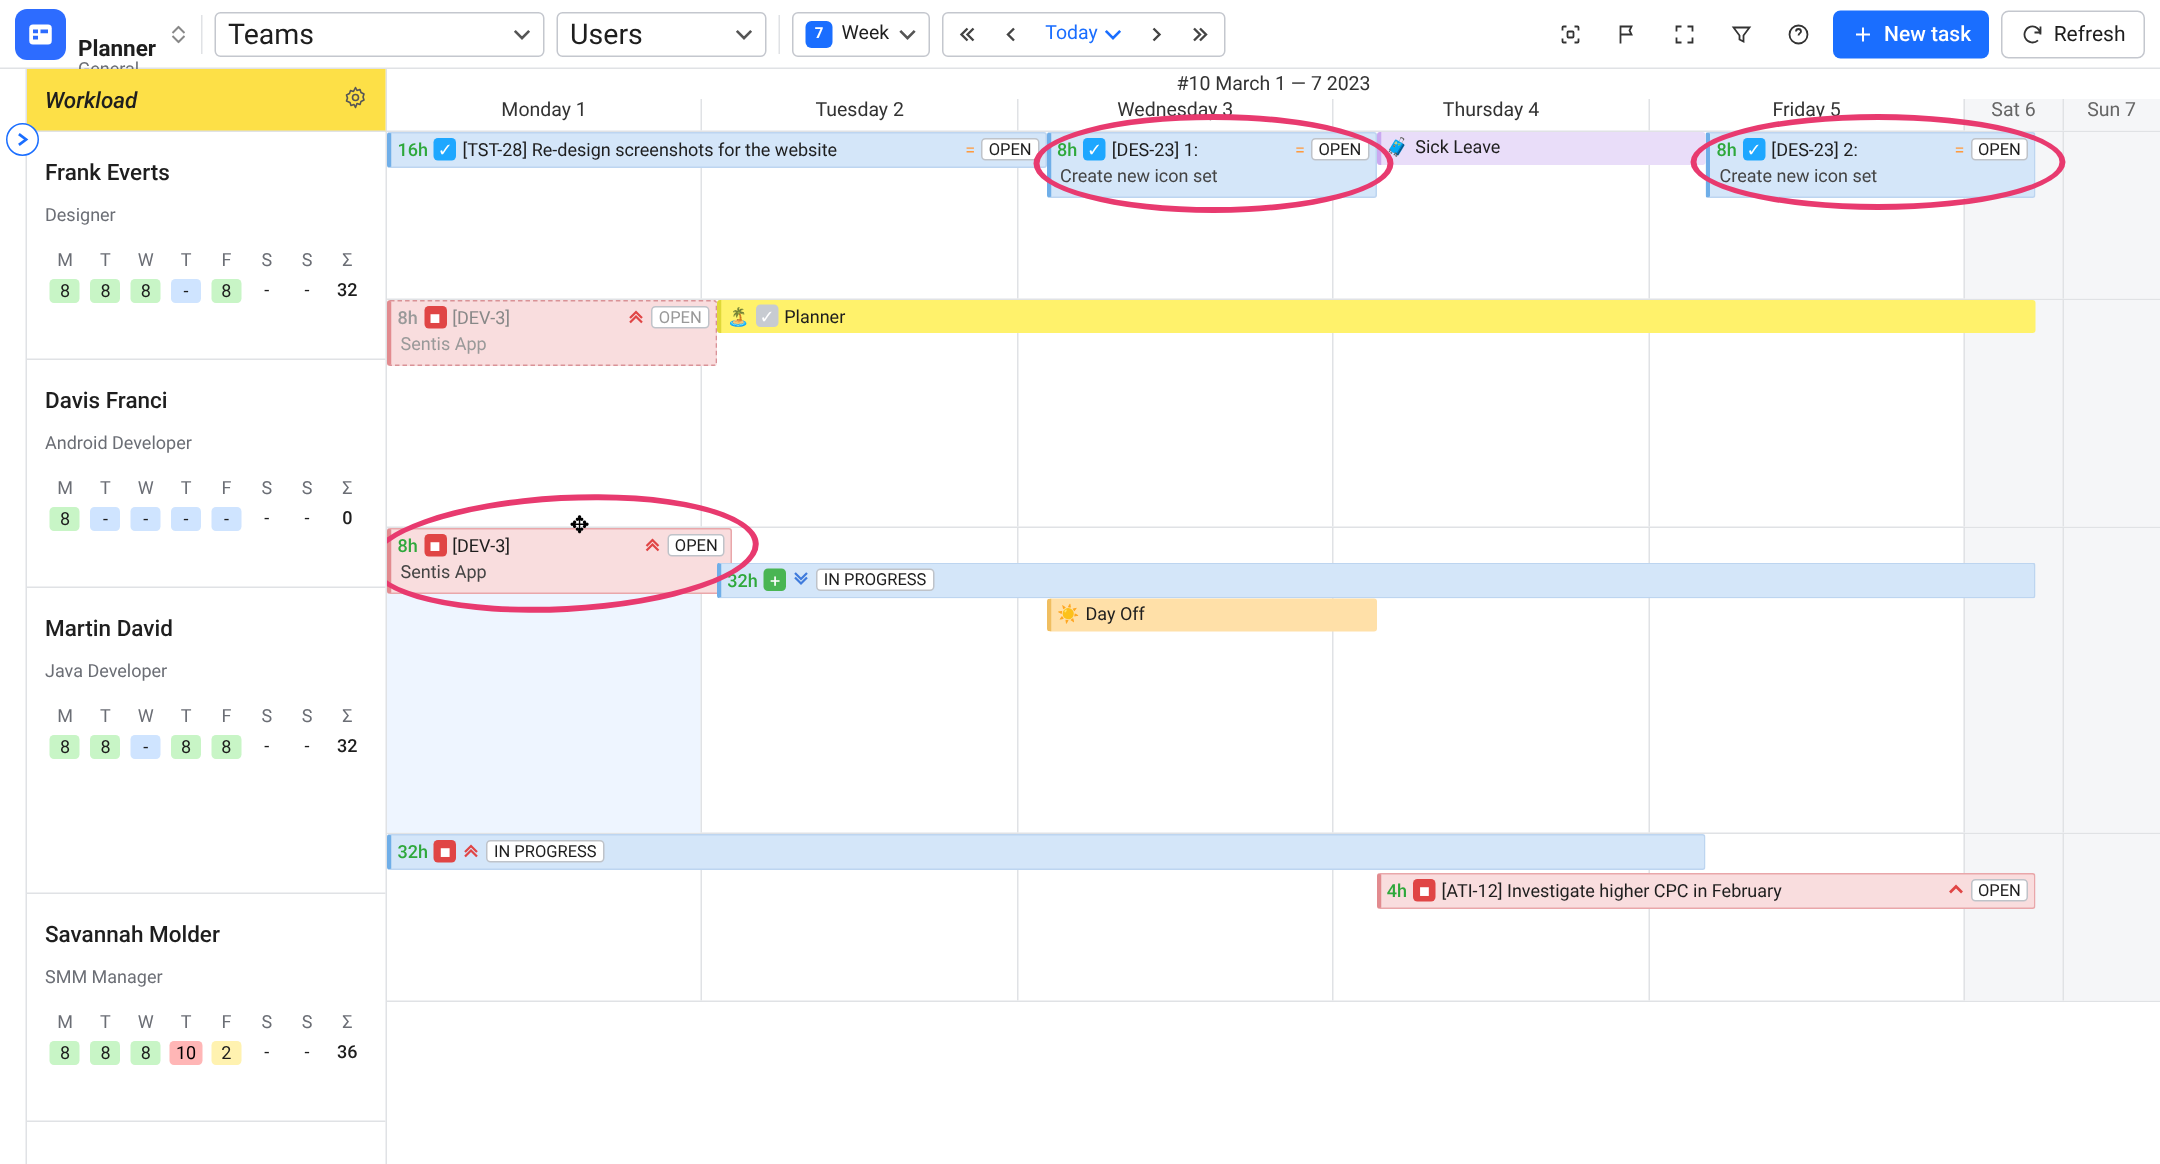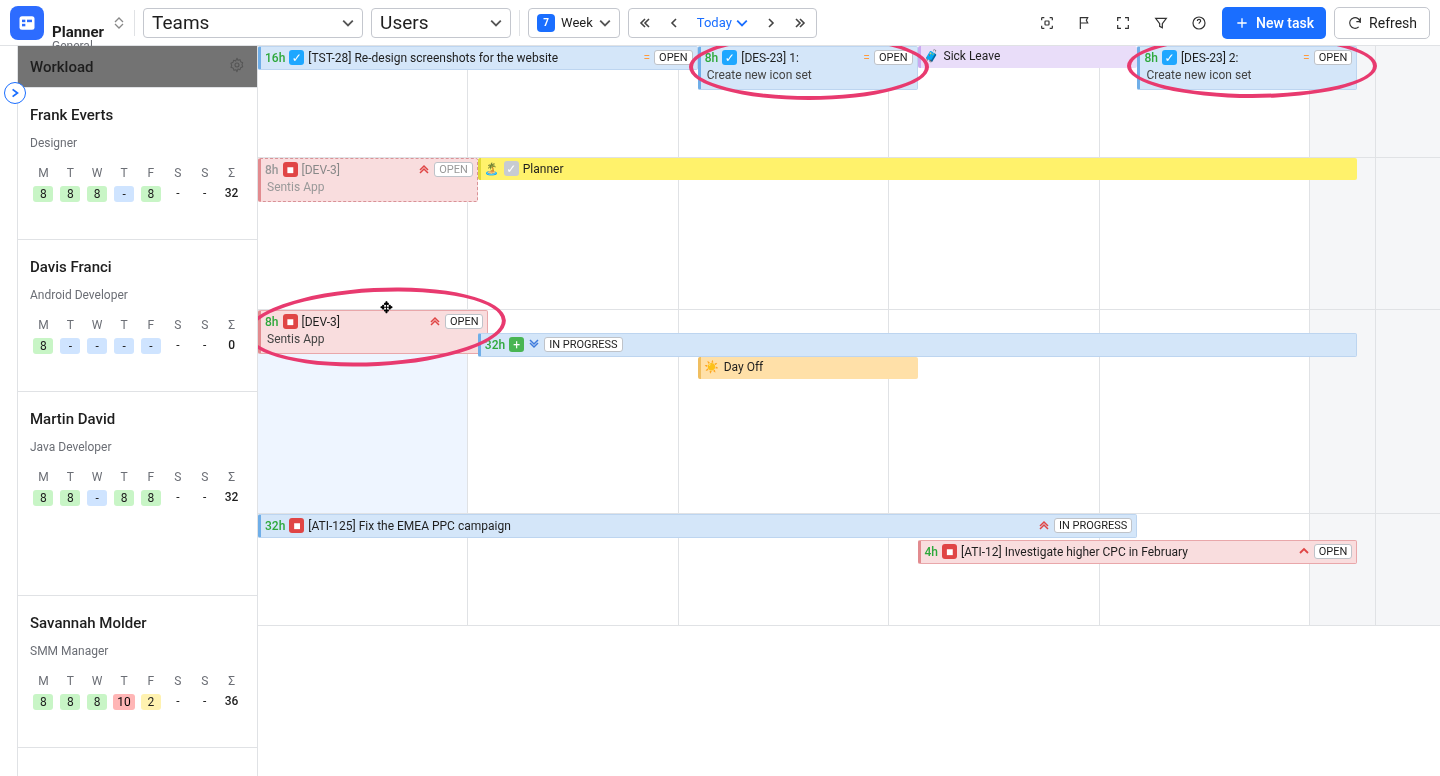--- a/index.html
+++ b/index.html
@@ -47,21 +47,21 @@
   .spacer{flex:1;}
   .icon-btn{width:30px;height:30px;display:flex;align-items:center;justify-content:center;cursor:pointer;color:#333;border-radius:4px;}
   .primary-btn{height:32px;background:var(--blue);color:#fff;border-radius:5px;display:flex;align-items:center;padding:0 12px;gap:6px;cursor:pointer;font-size:14px;font-weight:500;}
   .outline-btn{height:32px;border:1px solid var(--border-strong);border-radius:5px;display:flex;align-items:center;padding:0 12px;gap:6px;cursor:pointer;font-size:14px;}
   
   
   .body{display:flex;height:calc(776px - 46px);position:relative;}
   .collapse-rail{width:18px;border-right:1px solid var(--border);position:relative;flex-shrink:0;}
   .collapse-btn{position:absolute;top:36px;left:4px;width:22px;height:22px;border:1px solid var(--blue);border-radius:50%;background:#fff;display:flex;align-items:center;justify-content:center;color:var(--blue);cursor:pointer;z-index:5;}
   .sidebar{width:240px;border-right:1px solid var(--border);flex-shrink:0;display:flex;flex-direction:column;}
-  .sidebar-head{height:42px;background:#737373;display:flex;align-items:center;justify-content:space-between;padding:0 12px;border-bottom:1px solid var(--border);}
+  .sidebar-head{height:42px;background:#fde047;display:flex;align-items:center;justify-content:space-between;padding:0 12px;border-bottom:1px solid var(--border);font-style:italic;}
   .sidebar-head h2{margin:0;font-size:15px;font-weight:500;}
   .gear-btn{cursor:pointer;color:#555;}
   
   .person{border-bottom:1px solid var(--border);padding:18px 12px 14px;}
   .person.h160{height:152px;}
   .person.h152{height:152px;}
   .person.h204{height:204px;}
   .p-name{font-size:15px;font-weight:500;}
   .p-role{font-size:12px;color:var(--text-muted);margin-top:12px;}
   .wgrid{margin-top:16px;}
@@ -365,20 +365,29 @@
               <div class="wcell">-</div>
               <div class="wcell sum">36</div>
             </div>
           </div>
         </div>
       </div>
   </div>
 
   <div class="cal">
     <div class="cal-title">#10 March 1 — 7 2023</div>
+    <div class="cal-head" id="cal-head">
+        <div class="day-h first">Monday 1</div>
+        <div class="day-h">Tuesday 2</div>
+        <div class="day-h">Wednesday 3</div>
+        <div class="day-h">Thursday 4</div>
+        <div class="day-h">Friday 5</div>
+        <div class="day-h wknd">Sat 6</div>
+        <div class="day-h wknd">Sun 7</div>
+      </div>
     <div class="cal-body">
 
       <div class="row h160">
         <div class="vgrid">
             <div class="vcol first"></div>
             <div class="vcol"></div>
             <div class="vcol"></div>
             <div class="vcol"></div>
             <div class="vcol"></div>
             <div class="vcol wknd"></div>
@@ -509,21 +518,20 @@
             <div class="vcol"></div>
             <div class="vcol"></div>
             <div class="vcol"></div>
             <div class="vcol wknd"></div>
             <div class="vcol wknd"></div>
           </div>
         <div class="task blue-t" style="left:0;width:74.4%;top:0;height:24px;">
           <div class="task-inner">
             <span class="hours">32h</span>
             <span class="ck red">■</span>
-            <span class="ttitle">[ATI-125] Fix the EMEA PPC campaign</span>
             <span class="prio red">
               <svg width="12" height="12" viewBox="0 0 12 12">
                   <path d="M2 8 L6 4 L10 8 M2 11 L6 7 L10 11" stroke="#e04545" fill="none" stroke-width="1.5"></path>
                 </svg>
             </span>
             <span class="status-b">IN PROGRESS</span>
           </div>
         </div>
         <div class="task pink-solid" style="left:55.8%;width:37.2%;top:26px;height:24px;">
           <div class="task-inner">

